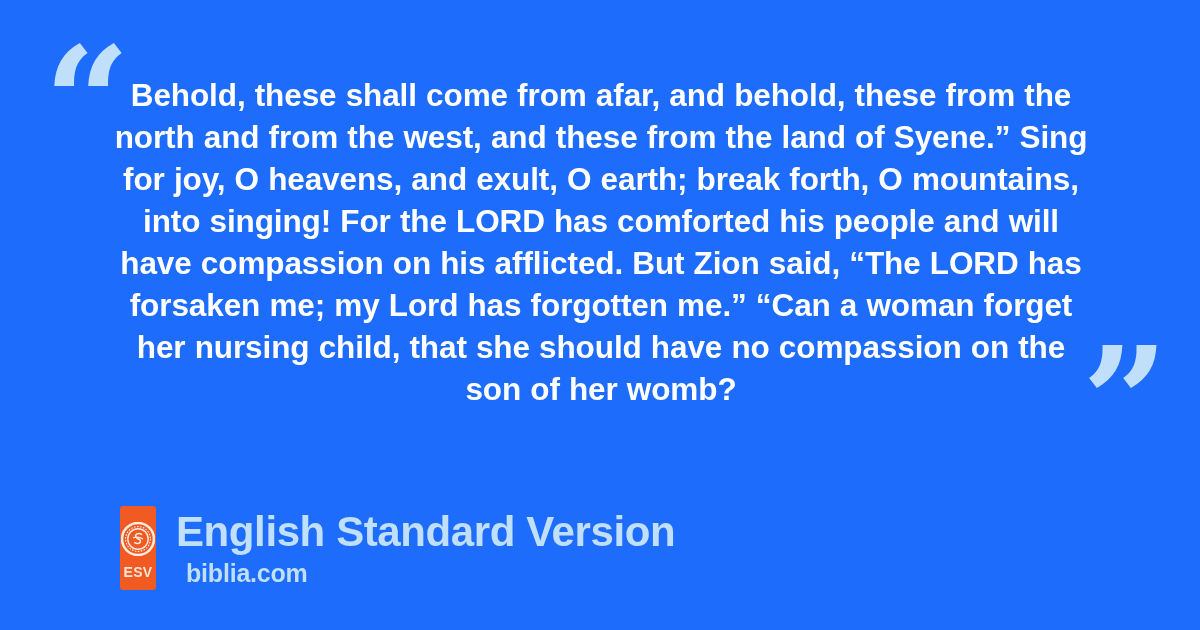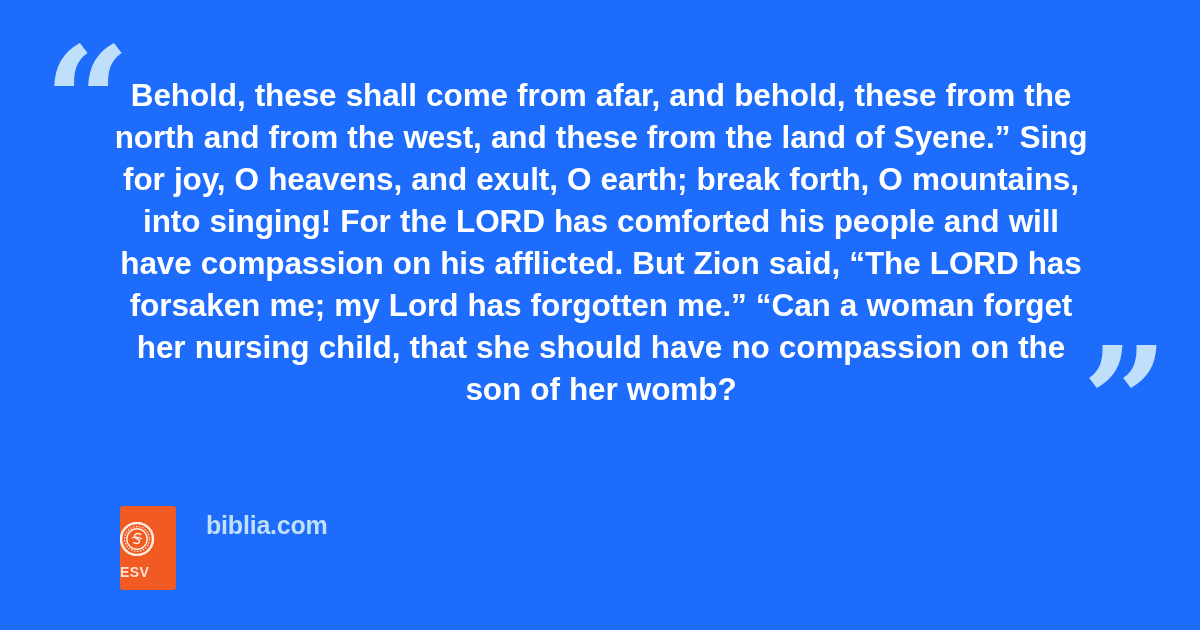--- a/index.html
+++ b/index.html
@@ -67,27 +67,27 @@
   .brand {
     position: absolute;
     left: 120px;
     top: 506px;
     display: flex;
     flex-direction: row;
     align-items: flex-start;
   }
 
   .brand-logo {
-    width: 56px;
+    width: 36px;
     height: 84px;
     background: #f15a22;
     border-radius: 3px;
     display: flex;
     flex-direction: column;
-    align-items: flex-start;
+    align-items: center;
     justify-content: center;
     flex: 0 0 auto;
     box-sizing: border-box;
     padding-top: 4px;
   }
 
   .seal {
     width: 34px;
     height: 34px;
     position: relative;
@@ -155,18 +155,19 @@
           <circle cx="17" cy="17" r="12.4" fill="none" stroke="#fdece0" stroke-width="1.1" stroke-dasharray="1.6 1.4"></circle>
           <circle cx="17" cy="17" r="10.2" fill="#f15a22" stroke="#fdece0" stroke-width="1.4"></circle>
           <path d="M20.6 12.4c-1.9-1.3-4.6-1.1-5.7.6-1 1.6.2 3 2 3.8 1.9.8 3.2 1.9 2.4 3.4-.9 1.7-3.7 1.8-5.6.5" fill="none" stroke="#fdece0" stroke-width="1.5" stroke-linecap="round"></path>
           <path d="M12.4 15.6c2.6-0.8 6.6-0.6 9.2 1.2" fill="none" stroke="#fdece0" stroke-width="1.2" stroke-linecap="round"></path>
         </svg>
       </span>
       <span class="brand-abbr">ESV</span>
     </div>
 
     <div class="brand-text">
+      <p class="brand-title">English Standard Version</p>
       <p class="brand-site">biblia.com</p>
     </div>
 
   </div>
 
 </div>
 
 </body></html>

